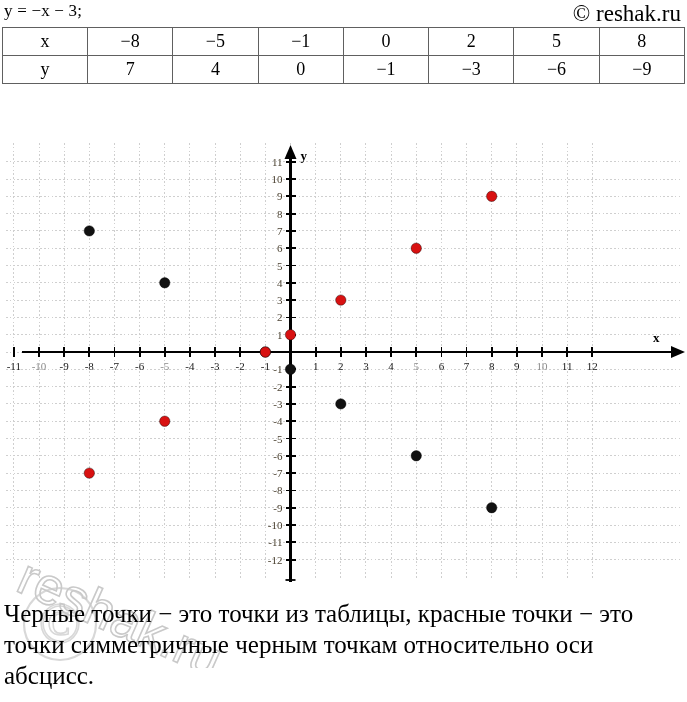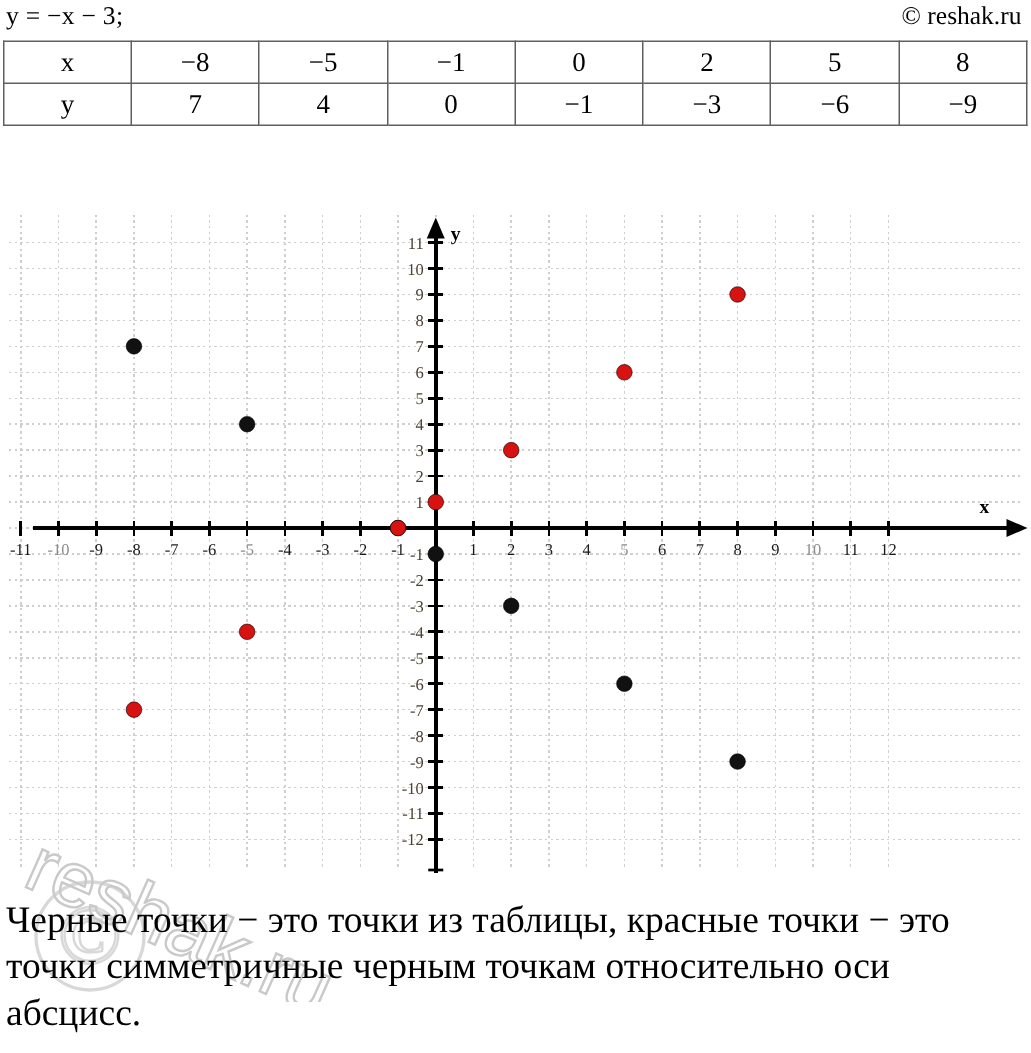--- a/index.html
+++ b/index.html
@@ -22,21 +22,21 @@
     left: 4px;
     top: 1px;
     font-size: 17px;
     letter-spacing: 0.2px;
     white-space: nowrap;
   }
   #copyright-line {
     position: absolute;
     right: 6px;
     top: 1px;
-    font-size: 17px;
+    font-size: 23px;
     white-space: nowrap;
   }
 
   
   #value-table {
     position: absolute;
     left: 2px;
     top: 27px;
     width: 683px;
     border-collapse: collapse;

